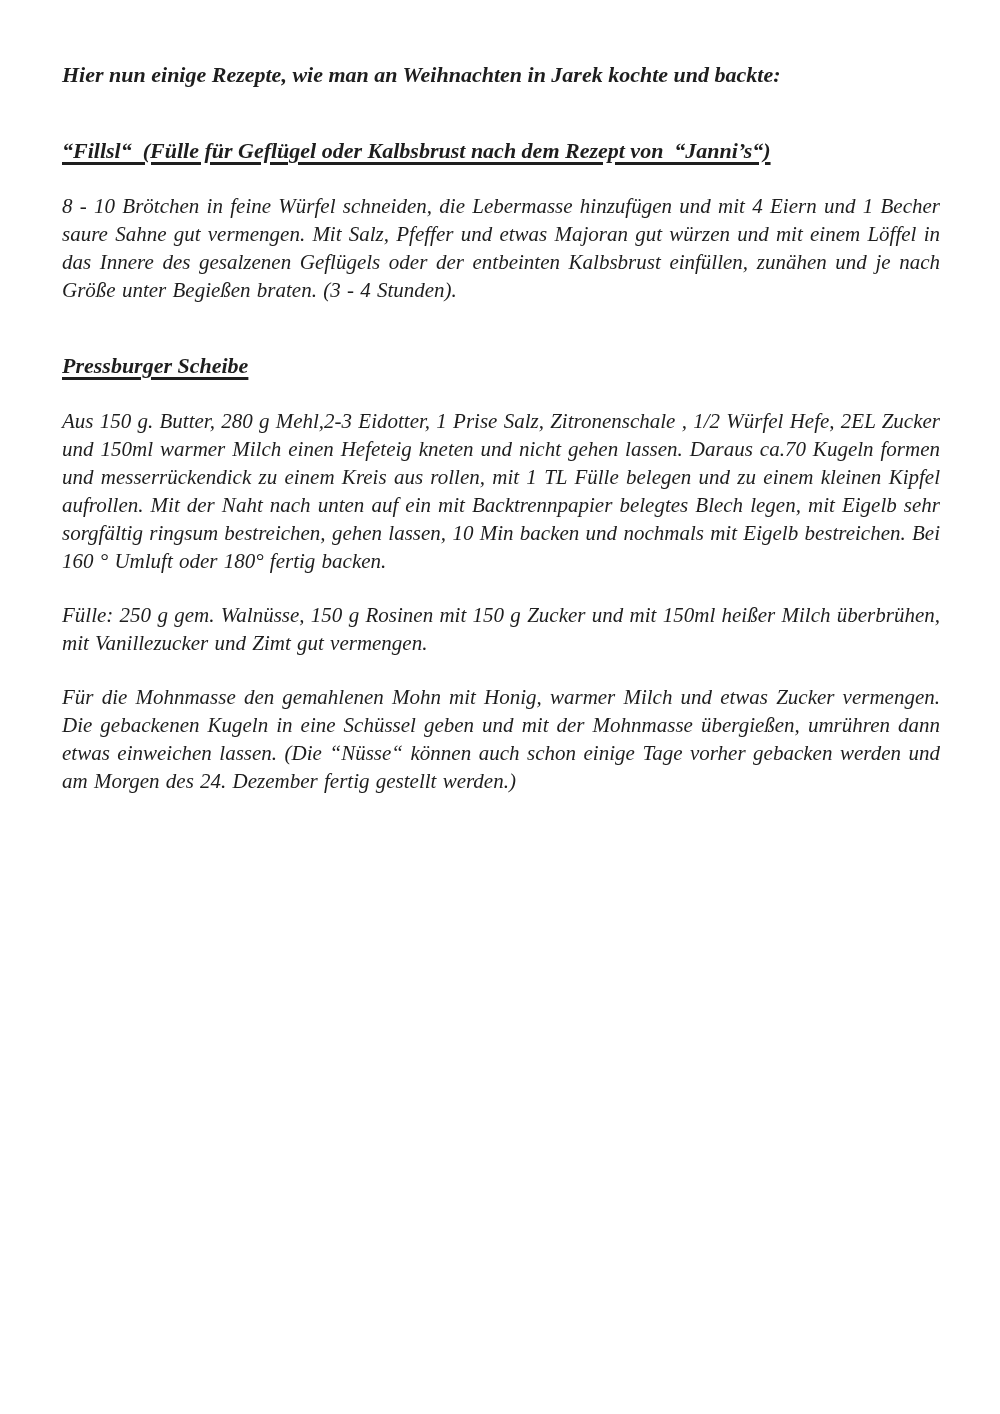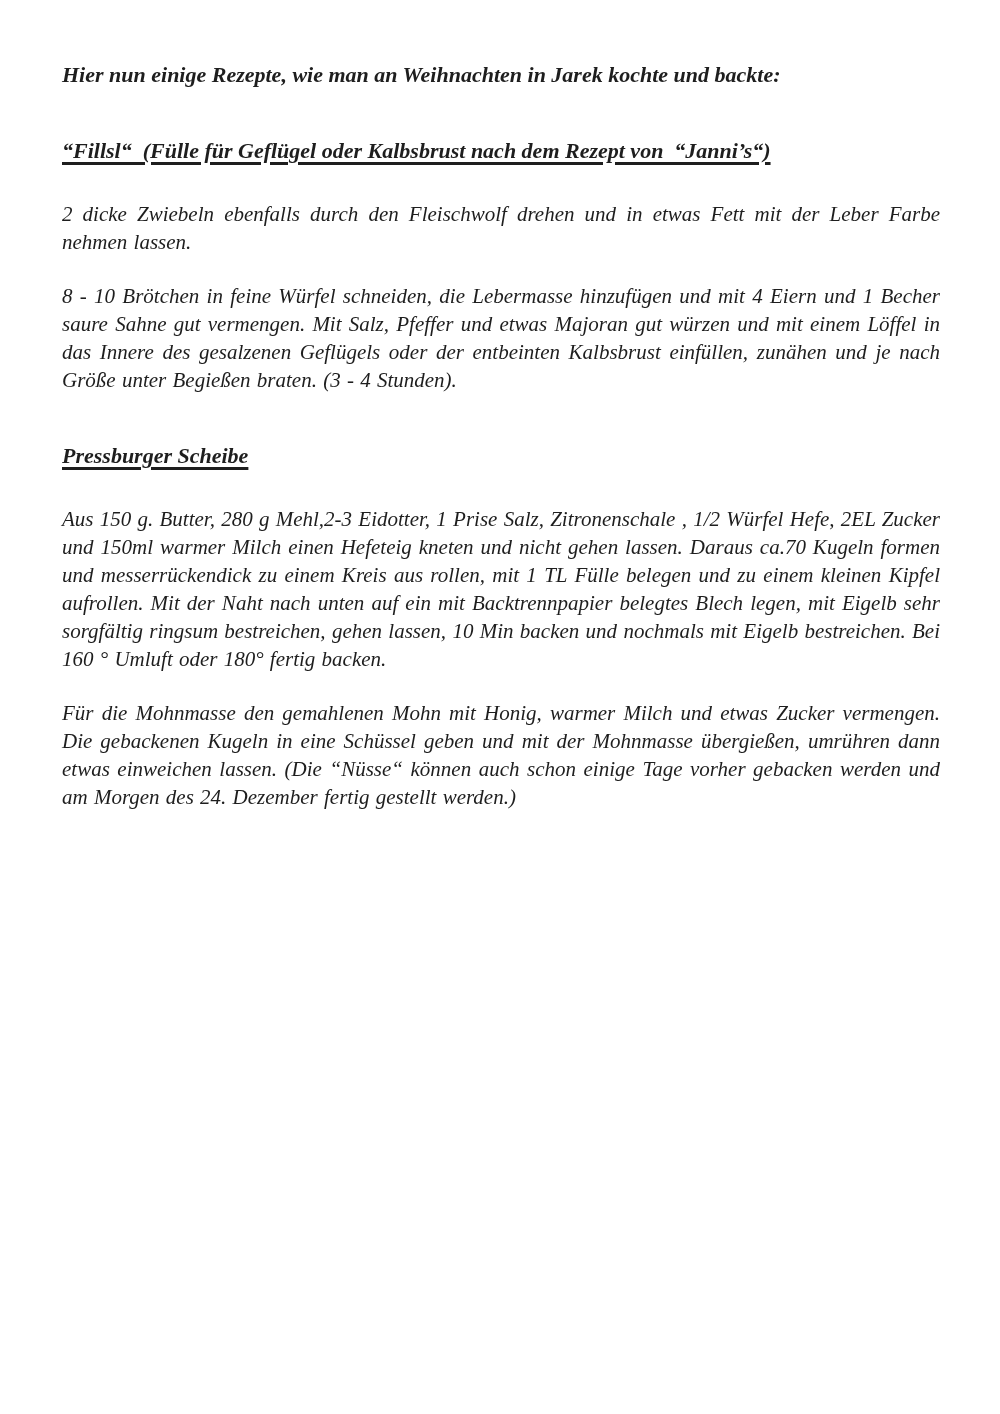--- a/index.html
+++ b/index.html
@@ -24,21 +24,21 @@
     font-size: 22px;
     font-weight: bold;
     line-height: 28px;
     margin: 0;
     white-space: pre-wrap;
   }
   .heading {
     font-size: 22px;
     font-weight: bold;
     line-height: 28px;
-    margin: 48px 0 35px 0;
+    margin: 48px 0 27px 0;
     text-decoration: underline;
     text-decoration-thickness: 3px;
     text-underline-offset: 4px;
     white-space: pre-wrap;
   }
   .body-par {
     font-size: 21px;
     line-height: 28px;
     text-align: justify;
     margin: 0 0 26px 0;
@@ -49,28 +49,28 @@
 </head>
 <body>
 
 <div class="page">
 
   <p class="doc-title"><span>Hier nun einige Rezepte, wie man an Weihnachten in Jarek kochte und backte:</span></p>
 
   <h2 class="heading">“Fillsl“  (Fülle für Geflügel oder Kalbsbrust nach dem Rezept von  “Janni’s“)</h2>
 
 
-  <p class="body-par">2 dicke Zwiebeln ebenfalls durch den Fleischwolf drehen und in etwas Fett mit der Leber Farbe nehmen lassen.</p>
 
   <p class="body-par">8 - 10 Brötchen in feine Würfel schneiden, die Lebermasse hinzufügen und mit 4 Eiern und 1 Becher saure Sahne gut vermengen. Mit Salz, Pfeffer und etwas Majoran gut würzen und mit einem Löffel in das Innere des gesalzenen Geflügels oder der entbeinten Kalbsbrust einfüllen, zunähen und je nach Größe unter Begießen braten. (3 - 4 Stunden).</p>
 
   <h2 class="heading">Pressburger Scheibe</h2>
 
   <p class="body-par">Aus 150 g. Butter, 280 g Mehl,2-3 Eidotter, 1 Prise Salz, Zitronenschale , 1/2 Würfel Hefe, 2EL Zucker und 150ml warmer Milch einen Hefeteig kneten und nicht gehen lassen. Daraus ca.70 Kugeln formen und messerrückendick zu einem Kreis aus rollen, mit 1 TL Fülle belegen und zu einem kleinen Kipfel aufrollen. Mit der Naht nach unten auf ein mit Backtrennpapier belegtes Blech legen, mit Eigelb sehr sorgfältig ringsum bestreichen, gehen lassen, 10 Min backen und nochmals mit Eigelb bestreichen. Bei 160 ° Umluft oder 180° fertig backen.</p>
 
+  <p class="body-par">Fülle: 250 g gem. Walnüsse, 150 g Rosinen mit 150 g Zucker und mit 150ml heißer Milch überbrühen, mit Vanillezucker und Zimt gut vermengen.</p>
 
 
 
 
 
   <p class="body-par">Für die Mohnmasse den gemahlenen Mohn mit Honig, warmer Milch und etwas Zucker vermengen. Die gebackenen Kugeln in eine Schüssel geben und mit der Mohnmasse übergießen, umrühren dann etwas einweichen lassen. (Die “Nüsse“ können auch schon einige Tage vorher gebacken werden und am Morgen des 24. Dezember fertig gestellt werden.)</p>
 
 </div>
 
 </body></html>

